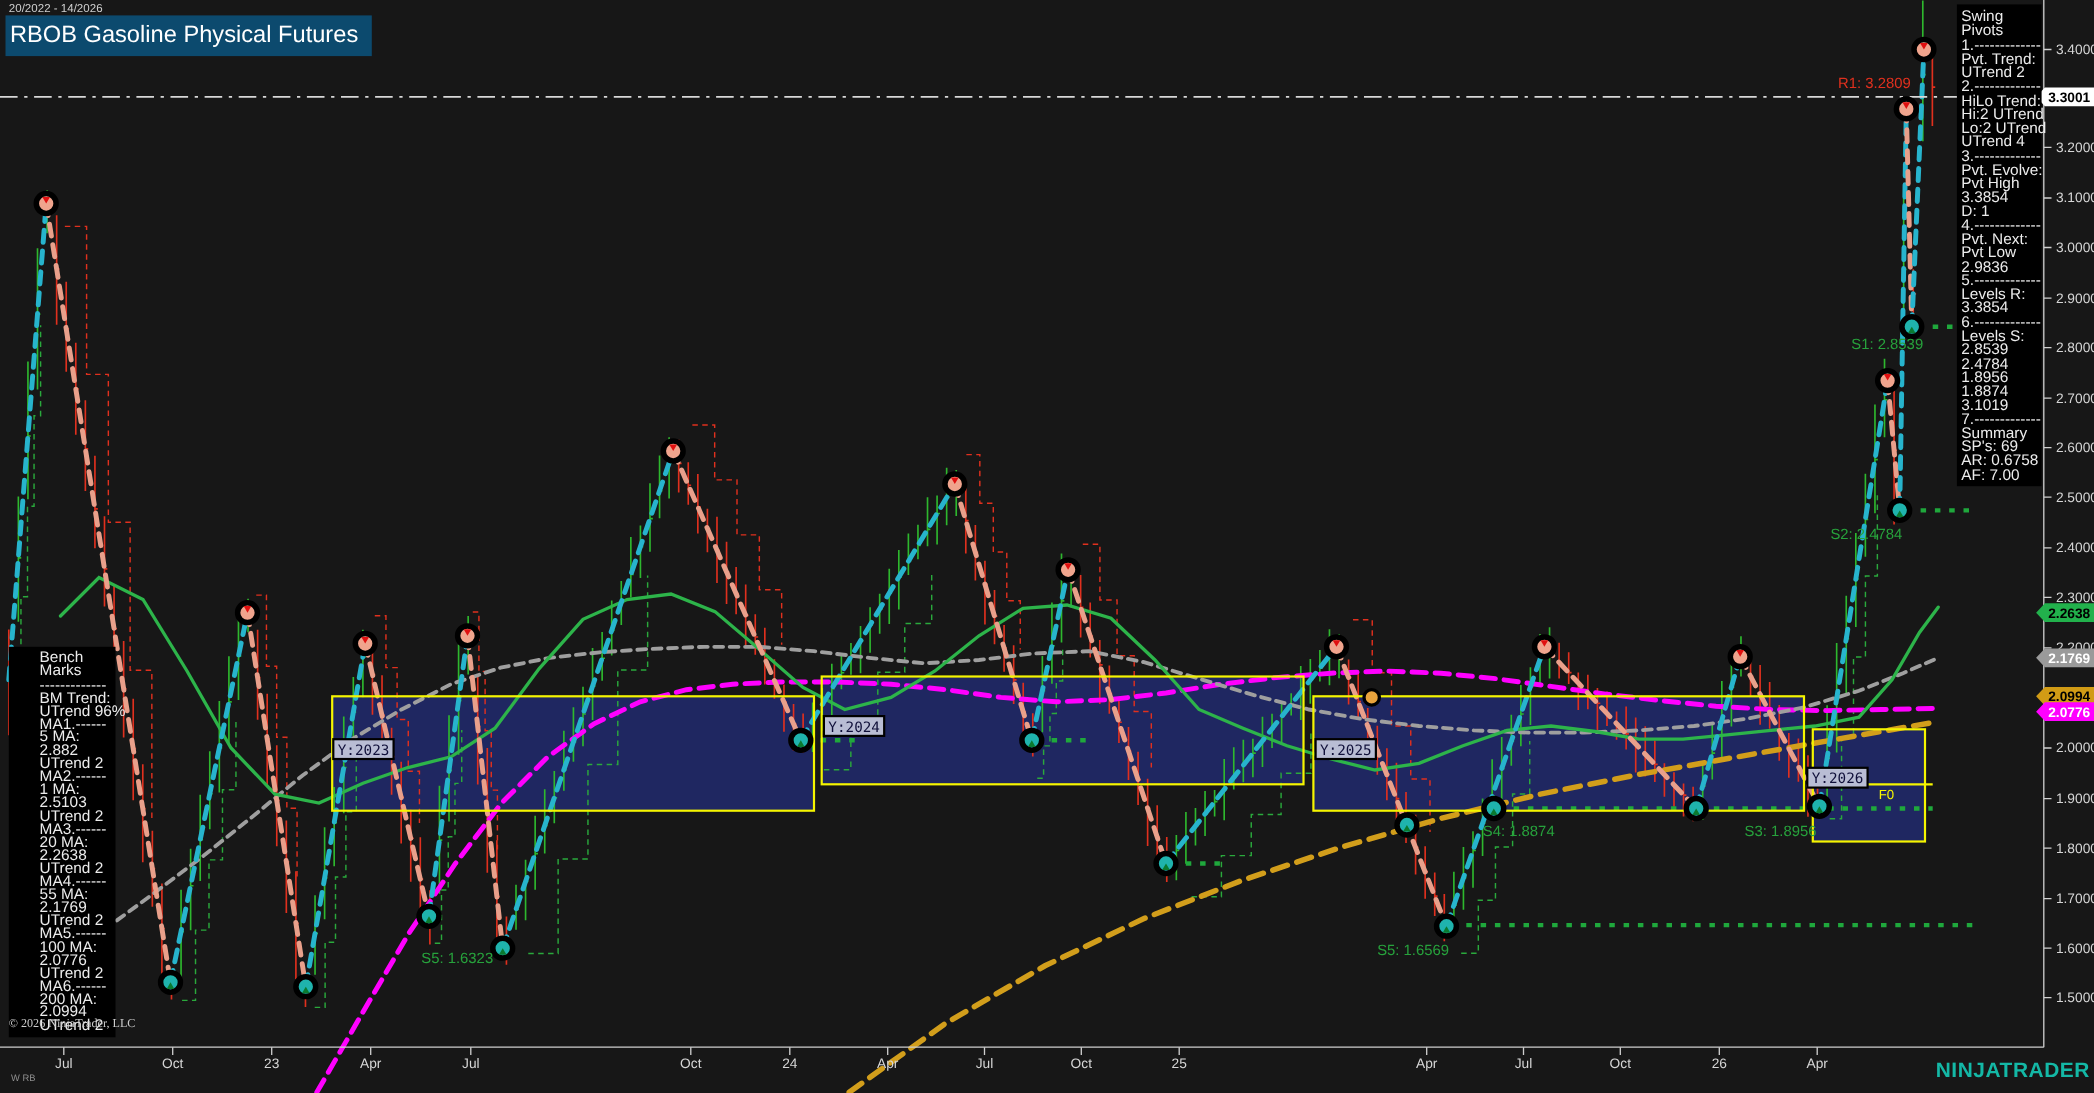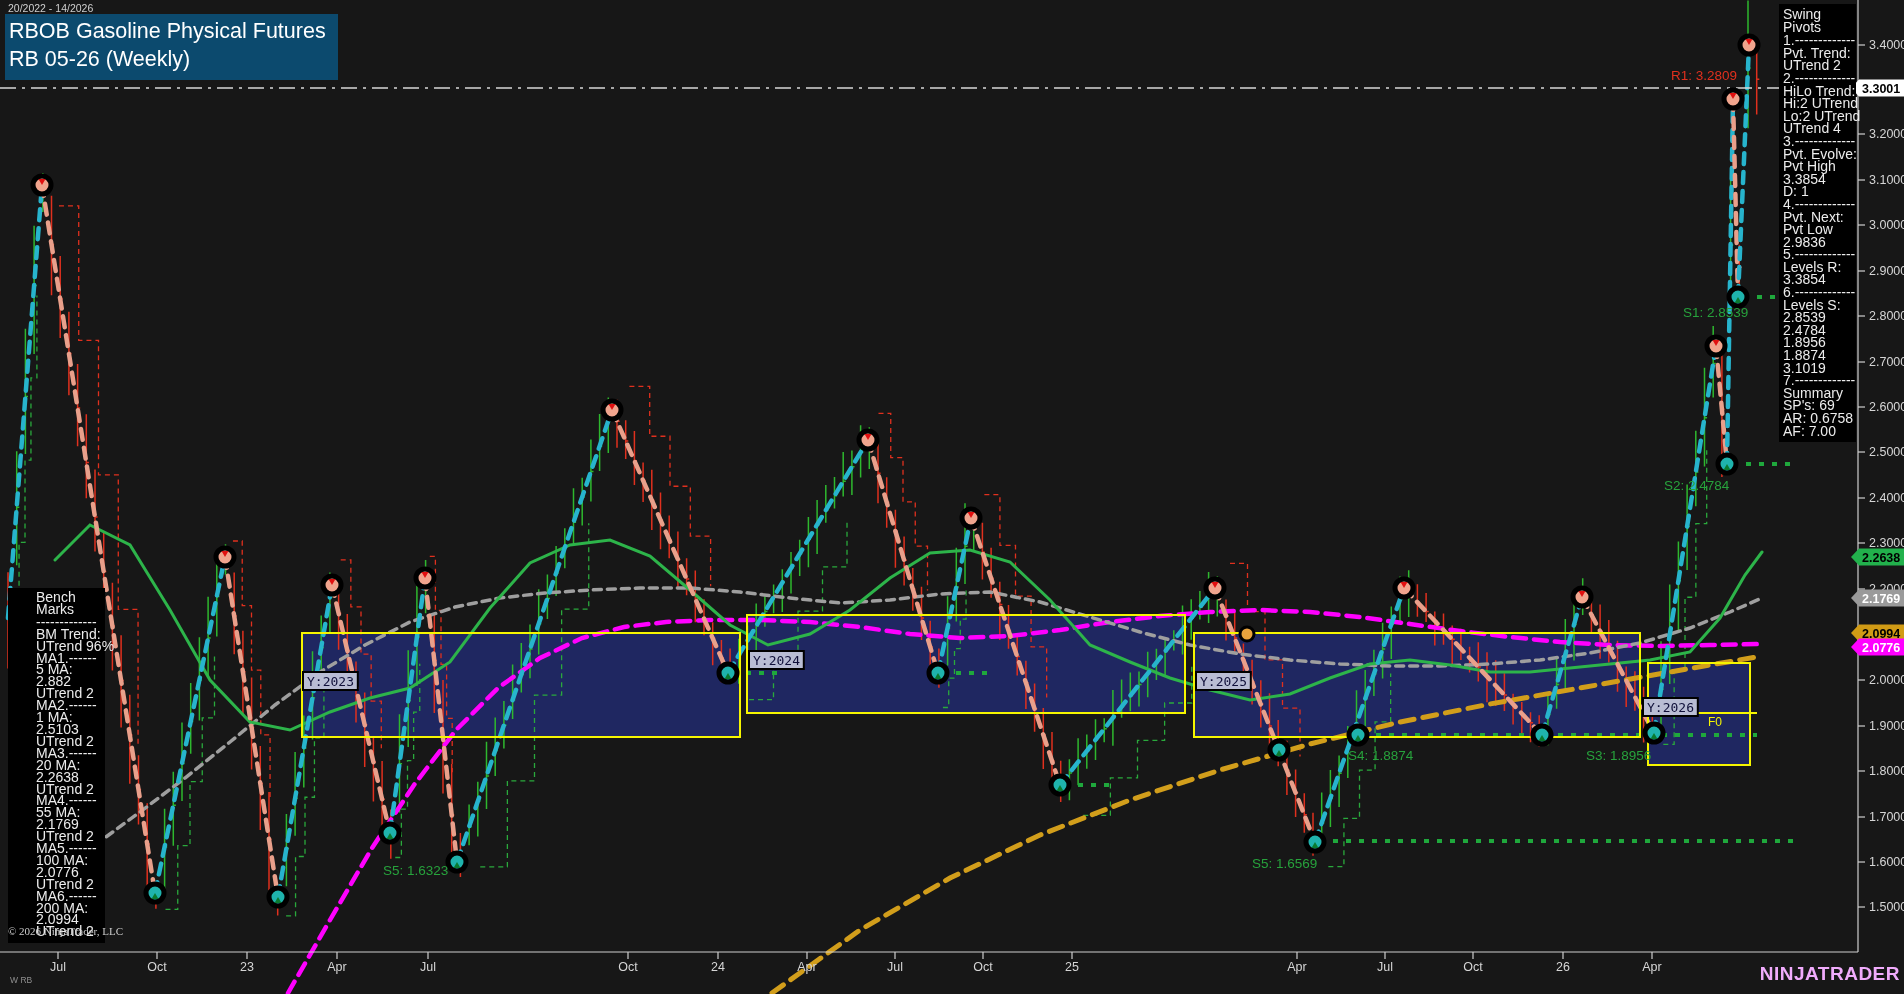--- a/index.html
+++ b/index.html
@@ -9,21 +9,21 @@
   .daterange{position:absolute;left:8px;top:2px;font-size:10.5px;color:#d0d0d0;}
   .title{position:absolute;left:5px;top:14px;background:#0c4a6e;color:#fff;padding:3px 12px 6px 4px;
          font-size:21.5px;line-height:1.32;}
   .panel{position:absolute;background:#000;color:#ececec;font-size:14px;padding:4px 3px 5px 4px;}
   .panel .ptitle{margin-bottom:1px;}
   .panel .pline{white-space:nowrap;}
   #bench-panel{left:8px;top:588px;width:66px;line-height:11.9px;padding-left:28px;}
   #swing-panel{left:1779px;top:4px;width:70px;line-height:12.6px;}
   .copyright{position:absolute;left:8px;top:925px;font-size:11px;color:#cccccc;font-family:Liberation Serif, serif;}
   .wrb{position:absolute;left:10px;top:975px;font-size:8.5px;color:#8f8f8f;}
-  .brand{position:absolute;right:4px;top:963px;font-size:19px;font-weight:bold;color:#f0abfc;
+  .brand{position:absolute;right:4px;top:963px;font-size:19px;font-weight:bold;color:#14b8a6;
          letter-spacing:0.5px;}
 </style>
 </head>
 <body>
 
 <div id="stage">
   <svg id="chart" width="1904" height="994" viewBox="0 0 1904 994">
       <rect x="302" y="633" width="438" height="104" fill="#212a6e" fill-opacity="0.85"></rect>
       <rect x="747" y="615" width="438" height="98" fill="#212a6e" fill-opacity="0.85"></rect>
       <rect x="1194" y="633" width="446" height="104" fill="#212a6e" fill-opacity="0.85"></rect>
@@ -440,21 +440,20 @@
       <text x="1586" y="760" fill="#27a23c" font-size="13.5" text-anchor="start" font-family="&quot;Liberation Sans&quot;, sans-serif" font-weight="normal">S3: 1.8956</text>
       <text x="1348" y="760" fill="#27a23c" font-size="13.5" text-anchor="start" font-family="&quot;Liberation Sans&quot;, sans-serif" font-weight="normal">S4: 1.8874</text>
       <text x="383" y="875" fill="#27a23c" font-size="13.5" text-anchor="start" font-family="&quot;Liberation Sans&quot;, sans-serif" font-weight="normal">S5: 1.6323</text>
       <text x="1252" y="868" fill="#27a23c" font-size="13.5" text-anchor="start" font-family="&quot;Liberation Sans&quot;, sans-serif" font-weight="normal">S5: 1.6569</text>
     </svg>
 
   <div class="daterange">20/2022 - 14/2026</div>
 
   <div class="title">
     <div>RBOB Gasoline Physical Futures</div>
-    <div>RB 05-26 (Weekly)</div>
   </div>
 
   <div class="panel" id="bench-panel">
     <div class="ptitle">Bench Marks</div>
     <div id="bench-lines">
         <div class="pline">-------------</div>
         <div class="pline">BM Trend:</div>
         <div class="pline">UTrend 96%</div>
         <div class="pline">MA1.------</div>
         <div class="pline">5 MA:</div>

